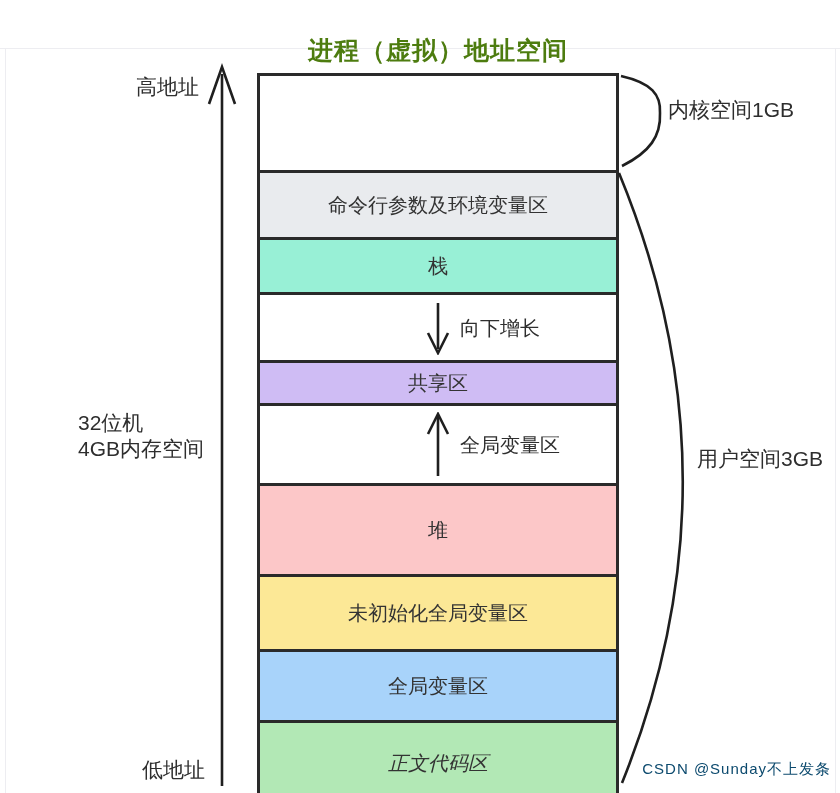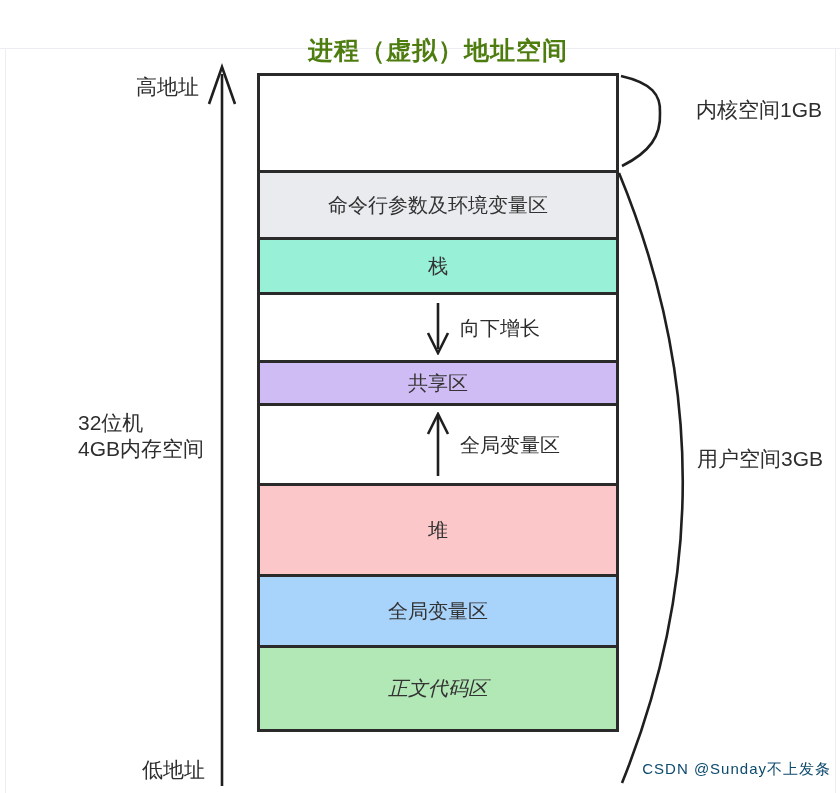--- a/index.html
+++ b/index.html
@@ -15,21 +15,21 @@
 
   .title{
     position:absolute;left:257px;top:34px;width:362px;
     text-align:center;font-size:25px;font-weight:600;letter-spacing:1px;
   }
 
   .side-label{position:absolute;font-size:21px;line-height:26px;white-space:nowrap;}
   .lbl-high{left:136px;top:76px;font-family:Liberation Mono, monospace;}
   .lbl-low{left:142px;top:757px;}
   .lbl-machine{left:78px;top:410px;}
-  .lbl-kernel{left:696px;top:97px;text-align:right;}
+  .lbl-kernel{left:668px;top:97px;text-align:right;}
   .lbl-user{left:697px;top:446px;}
 
   
   .stack{
     position:absolute;left:257px;top:73px;width:362px;box-sizing:border-box;
     border:3px solid #2a2a2a;background:#ffffff;
   }
   .block{
     position:relative;box-sizing:border-box;width:100%;
     display:flex;align-items:center;justify-content:center;
@@ -104,20 +104,23 @@
       <line x1="12" y1="64" x2="12" y2="4" stroke="#1f1f1f" stroke-width="2.6"></line>
       <polyline points="2,22 12,2 22,22" fill="none" stroke="#1f1f1f" stroke-width="2.6"></polyline>
     </svg>
     <span class="g-label">全局变量区</span>
   </div>
 
   <div class="block b6" style="background: rgb(252, 199, 200);">
     <span>堆</span>
   </div>
 
+  <div class="block b7" style="background: rgb(252, 232, 150);">
+    <span>未初始化全局变量区</span>
+  </div>
 
   <div class="block b8" style="background: rgb(168, 211, 250);">
     <span>全局变量区</span>
   </div>
 
   <div class="block b9" style="background: rgb(178, 232, 181);">
     <span>正文代码区</span>
   </div>
 </div>
 

